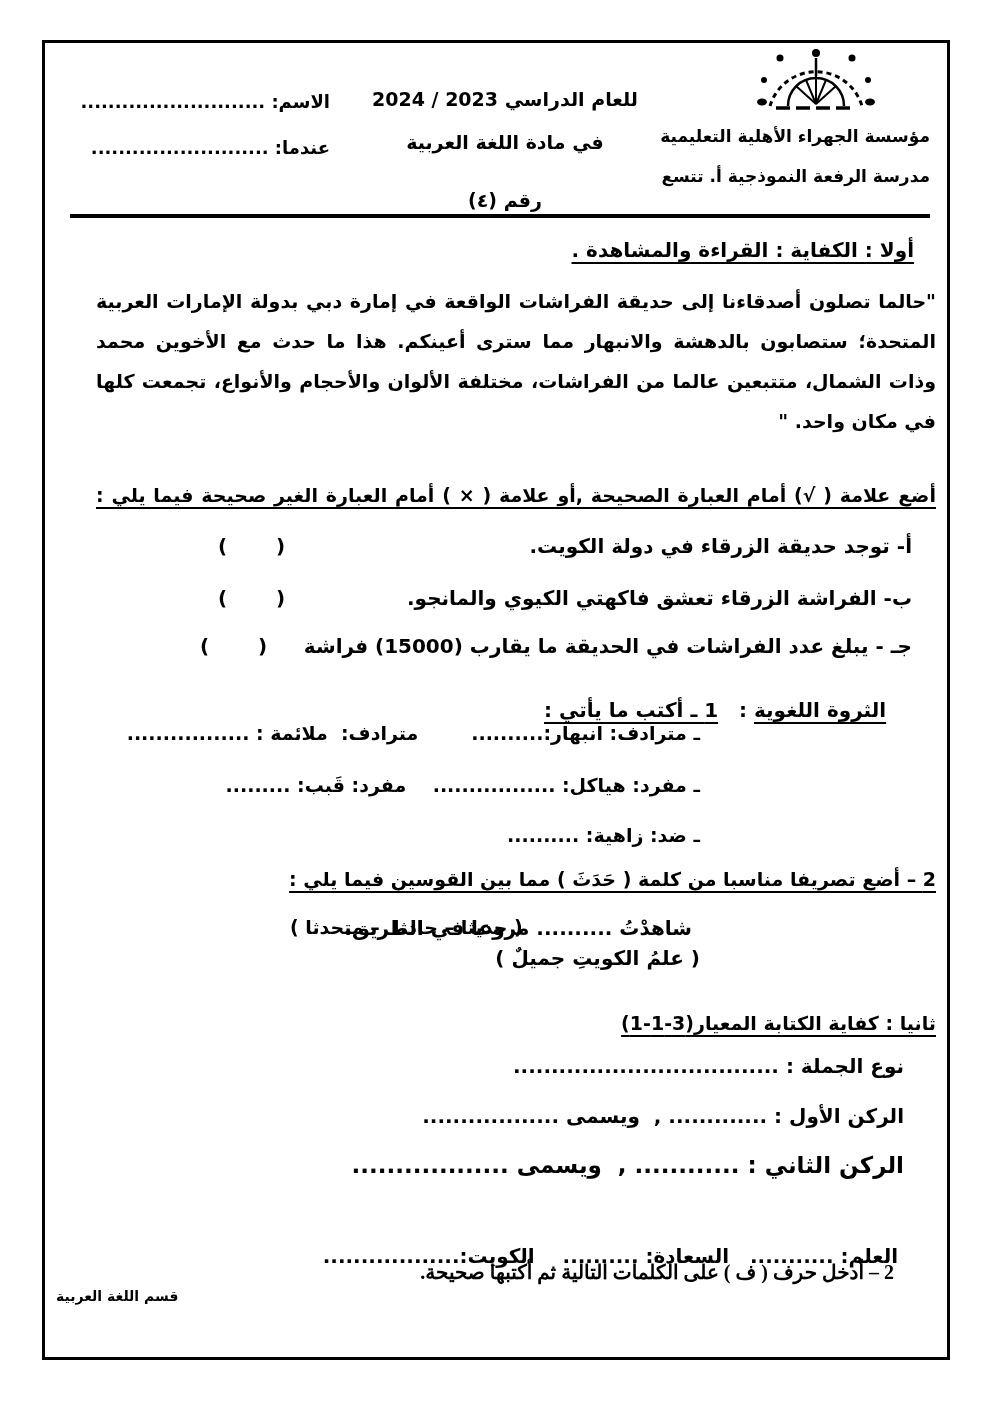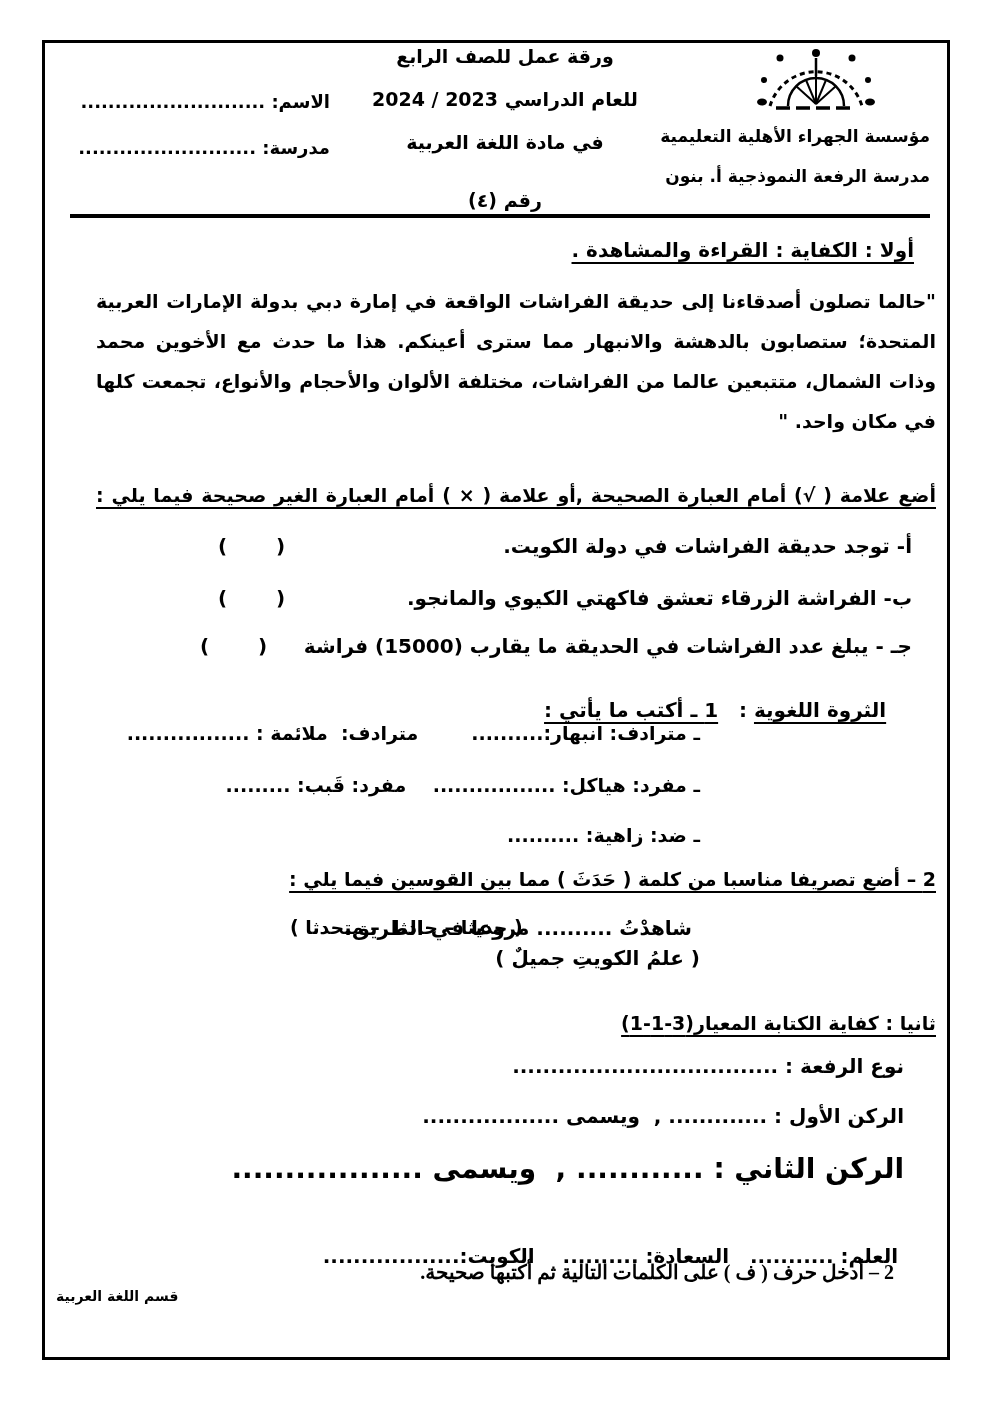--- a/index.html
+++ b/index.html
@@ -30,21 +30,21 @@
   .vh{right:78px;top:674px;font-size:20px;white-space:pre;}
   .vl{right:292px;font-size:19px;white-space:pre;}
   .vl1{top:722px}.vl2{top:774px}.vl3{top:824px}
   .ch{right:56px;top:868px;font-size:19px;}
   .cs{right:300px;top:916px;font-size:20px;}
   .co{left:290px;top:916px;font-size:19px;white-space:pre;}
   .wh{right:56px;top:1012px;font-size:19px;}
   .we{right:292px;top:946px;font-size:20px;}
   .q1{right:88px;top:1054px;font-size:20px;}
   .q2{right:88px;top:1104px;font-size:20px;white-space:pre;}
-  .q3{right:88px;top:1152px;font-size:28px;white-space:pre;}
+  .q3{right:88px;top:1152px;font-size:23px;white-space:pre;}
   .q4{right:98px;top:1260px;font-size:20px;font-family:Liberation Serif, serif;}
   .q5{right:94px;top:1244px;font-size:20px;white-space:pre;}
   .ft{left:56px;top:1288px;font-size:14px;}
 </style>
 </head>
 <body>
 
 <div class="page">
 
   <div class="abs frame"></div>
@@ -66,45 +66,44 @@
       <circle cx="102" cy="16" r="3.5" fill="#000"></circle>
       <circle cx="14" cy="38" r="3" fill="#000"></circle>
       <circle cx="118" cy="38" r="3" fill="#000"></circle>
       <ellipse cx="12" cy="60" rx="5" ry="3.5" fill="#000"></ellipse>
       <ellipse cx="120" cy="60" rx="5" ry="3.5" fill="#000"></ellipse>
       <path d="M26 66 L104 66" stroke="#000" stroke-width="3.5" stroke-dasharray="14 6"></path>
     </svg>
   </div>
 
   <div class="abs rtl org1">مؤسسة الجهراء الأهلية التعليمية</div>
-  <div class="abs rtl org2">مدرسة الرفعة النموذجية أ. بنون</div>
+  <div class="abs rtl org2">مدرسة الرفعة النموذجية أ. تتسع</div>
 
-  <div class="abs rtl t t1">ورقة عمل للصف الرابع</div>
   <div class="abs rtl t t2">للعام الدراسي 2023 / 2024</div>
   <div class="abs rtl t t3">في مادة اللغة العربية</div>
   <div class="abs rtl t t4">رقم (٤)</div>
 
   <div class="abs rtl nm">الاسم: ...........................</div>
-  <div class="abs rtl cl">مدرسة: ..........................</div>
+  <div class="abs rtl cl">عندما: ..........................</div>
 
   <div class="abs hr"></div>
 
   <div class="abs rtl h1 u">أولا : الكفاية : القراءة والمشاهدة .</div>
 
   <div class="abs rtl passage">
     <div class="pline">"حالما تصلون أصدقاءنا إلى حديقة الفراشات الواقعة في إمارة دبي بدولة الإمارات العربية</div>
     <div class="pline">المتحدة؛ ستصابون بالدهشة والانبهار مما سترى أعينكم. هذا ما حدث مع الأخوين محمد</div>
     <div class="pline">وذات الشمال، متتبعين عالما من الفراشات، مختلفة الألوان والأحجام والأنواع، تجمعت كلها</div>
     <div class="pline last">في مكان واحد. "</div>
   </div>
 
   <div class="abs rtl instr u">أضع علامة ( √) أمام العبارة الصحيحة ,أو علامة ( × ) أمام العبارة الغير صحيحة فيما يلي :</div>
 
   <div class="abs tfrow tf1">
-    <span class="stmt">أ- توجد حديقة الفراشات في دولة الكويت.</span>
+    <span class="stmt">أ- توجد حديقة الزرقاء في دولة الكويت.</span>
     <span class="ans">(       )</span>
   </div>
   <div class="abs tfrow tf2">
     <span class="stmt">ب- الفراشة الزرقاء تعشق فاكهتي الكيوي والمانجو.</span>
     <span class="ans">(       )</span>
   </div>
   <div class="abs tfrow tf3">
     <span class="stmt">جـ - يبلغ عدد الفراشات في الحديقة ما يقارب (15000) فراشة</span>
     <span class="ans">(       )</span>
   </div>
@@ -115,21 +114,21 @@
   <div class="abs rtl vl vl1">ـ مترادف: انبهار:..........        مترادف:  ملائمة : .................</div>
   <div class="abs rtl vl vl2">ـ مفرد: هياكل: .................    مفرد: قَبب: .........</div>
   <div class="abs rtl vl vl3">ـ ضد: زاهية: ..........</div>
 
   <div class="abs rtl ch u">2 – أضع تصريفا مناسبا من كلمة ( حَدَثَ ) مما بين القوسين فيما يلي :</div>
   <div class="abs rtl cs">شاهدْتُ .......... مروعا في الطريق.</div>
   <div class="abs rtl co">( حديثا – حادثا  – متحدثا )</div>
 
   <div class="abs rtl wh u">ثانيا : كفاية الكتابة المعيار(3-1-1)</div>
   <div class="abs rtl we">( علمُ الكويتِ جميلٌ )</div>
-  <div class="abs rtl q1">نوع الرفعة : ...................................</div>
+  <div class="abs rtl q1">نوع الجملة : ...................................</div>
   <div class="abs rtl q2">الركن الأول : ............. ,  ويسمى ..................</div>
   <div class="abs rtl q3">الركن الثاني : ............ ,  ويسمى ..................</div>
   <div class="abs rtl q4">2 – أدخل حرف ( ف ) على الكلمات التالية ثم أكتبها صحيحة.</div>
   <div class="abs rtl q5">العلم: ...........   السعادة: ..........    الكويت:..................</div>
 
   <div class="abs rtl ft">قسم اللغة العربية</div>
 
 </div>
 
 </body></html>

